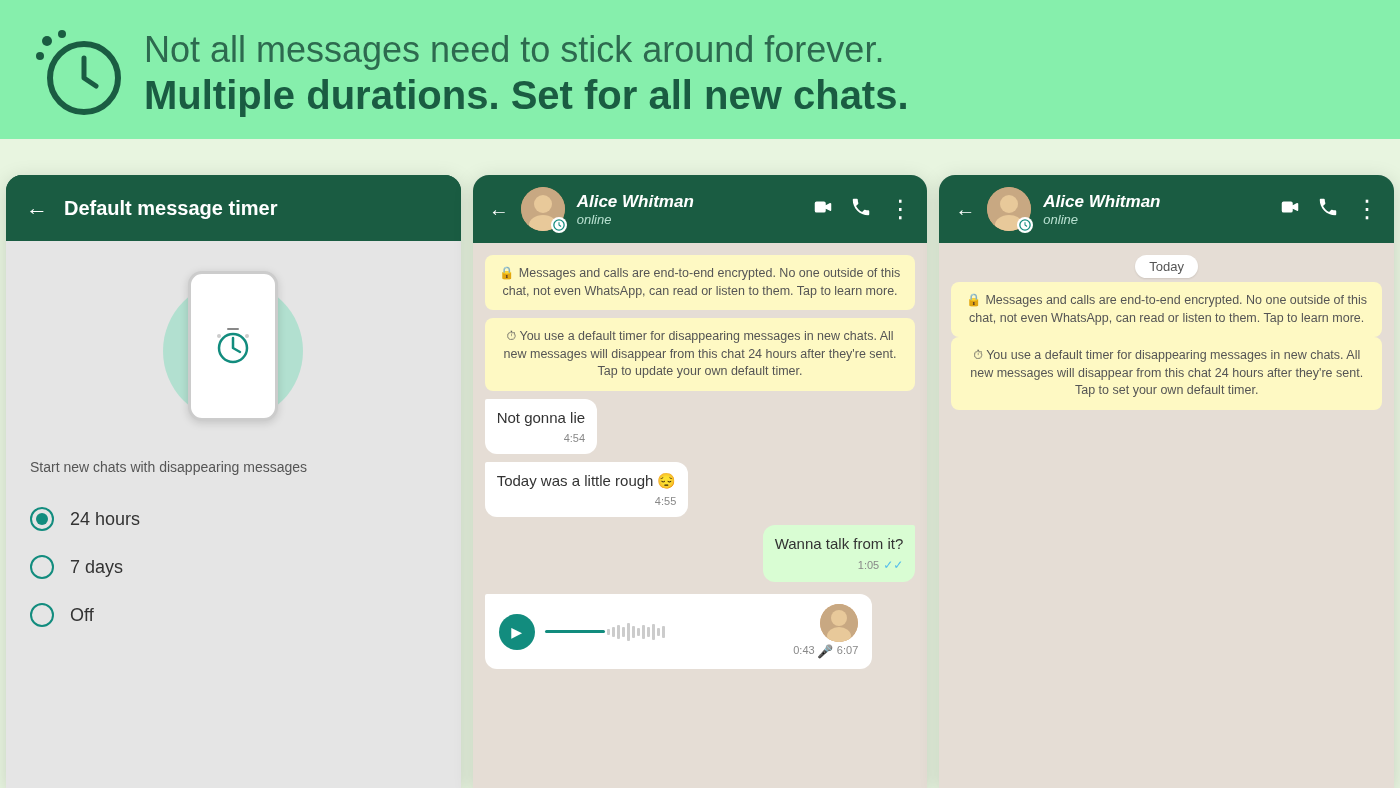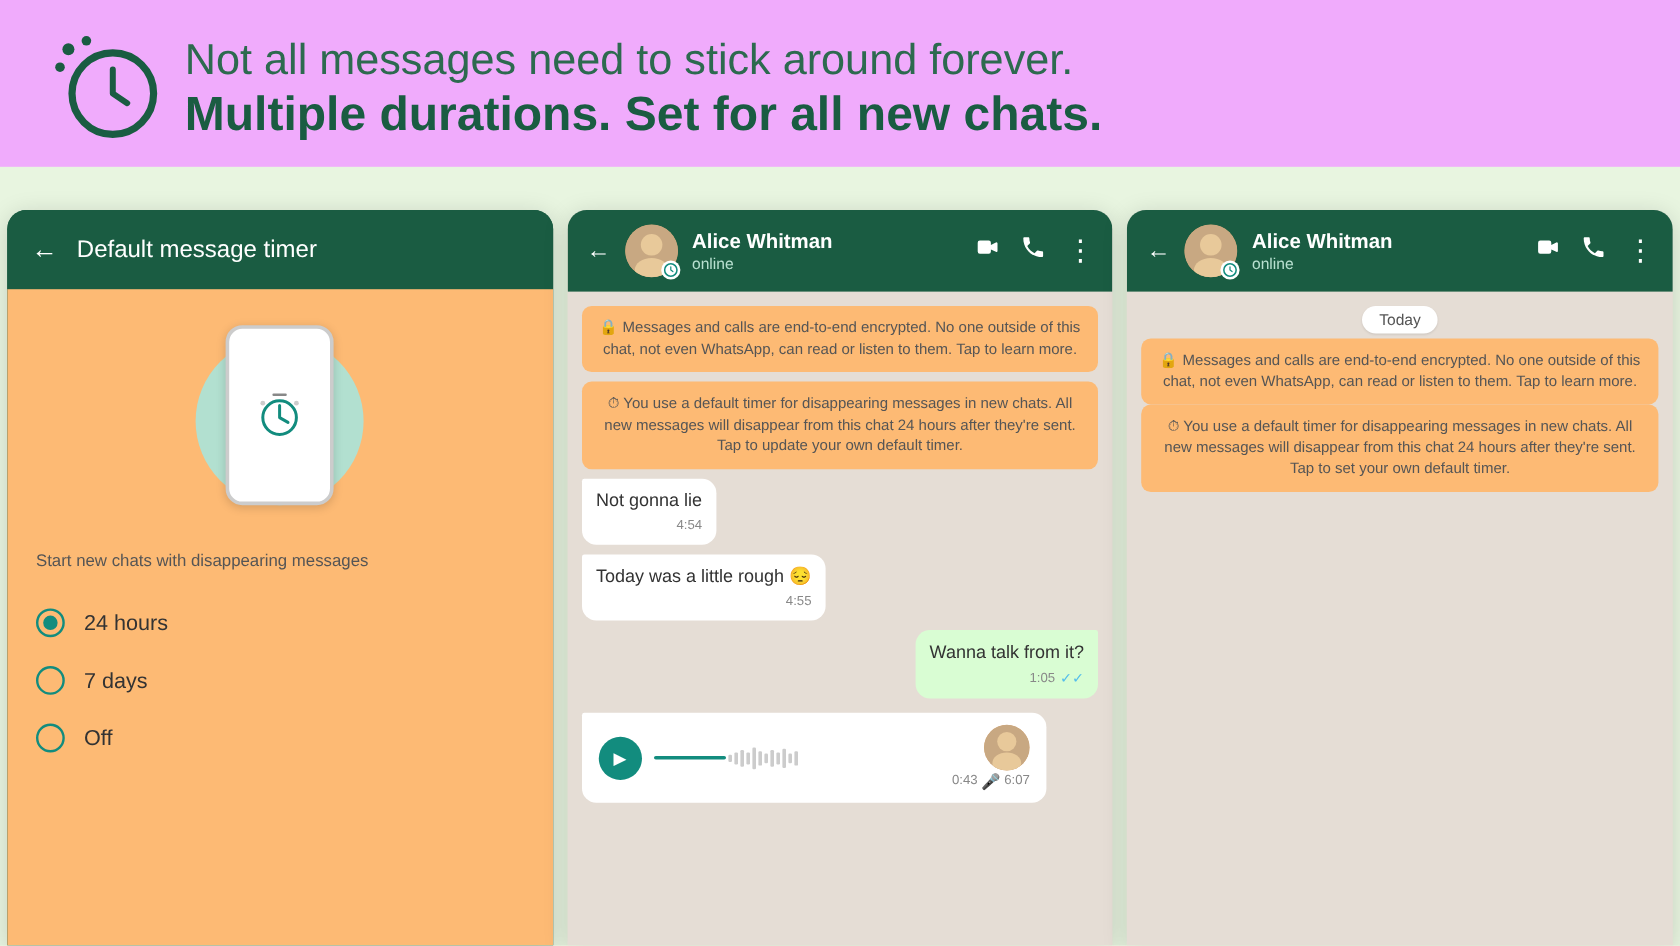--- a/index.html
+++ b/index.html
@@ -7,25 +7,25 @@
       width: 1400px;
       height: 788px;
       background-color: #e8f5e0;
       font-family: 'Segoe UI', Arial, sans-serif;
       overflow: hidden;
       position: relative;
     }
 
     
     .top-banner {
-      padding: 28px 40px 20px 44px;
+      padding: 28px 40px 20px 34px;
       display: flex;
       align-items: flex-start;
       gap: 20px;
-      background: #f0abfc;
+      background: #86efac;
     }
     .timer-icon-large {
       width: 90px;
       height: 90px;
       flex-shrink: 0;
     }
     .banner-text {
       display: flex;
       flex-direction: column;
       justify-content: center;
@@ -77,25 +77,25 @@
       align-items: center;
       gap: 16px;
     }
     .back-arrow {
       font-size: 22px;
       color: white;
       cursor: pointer;
     }
     .panel-header-title {
       font-size: 20px;
-      font-weight: 400;
+      font-weight: 700;
       color: white;
     }
     .panel-1-body {
-      background: #fdba74;
+      background: #e5e5e5;
       flex: 1;
       padding: 30px 24px;
     }
     .phone-illustration {
       display: flex;
       justify-content: center;
       margin-bottom: 28px;
     }
     .phone-outer {
       position: relative;
@@ -210,20 +210,21 @@
       height: 16px;
       background: white;
       border-radius: 50%;
       display: flex;
       align-items: center;
       justify-content: center;
       font-size: 9px;
     }
     .chat-header-info {
       flex: 1;
+      font-style: italic;
     }
     .chat-header-name {
       font-size: 17px;
       font-weight: 600;
       color: white;
     }
     .chat-header-status {
       font-size: 13px;
       color: #b8e0d0;
     }
@@ -253,21 +254,21 @@
       color: #555;
       font-size: 13px;
       padding: 4px 14px;
       border-radius: 12px;
       align-self: center;
       margin-bottom: 4px;
       box-shadow: 0 1px 2px rgba(0,0,0,0.1);
     }
 
     .system-msg {
-      background: #fdba74;
+      background: #fef9c3;
       border-radius: 8px;
       padding: 10px 14px;
       font-size: 12.5px;
       color: #555;
       text-align: center;
       line-height: 1.4;
     }
 
     .bubble-row {
       display: flex;

